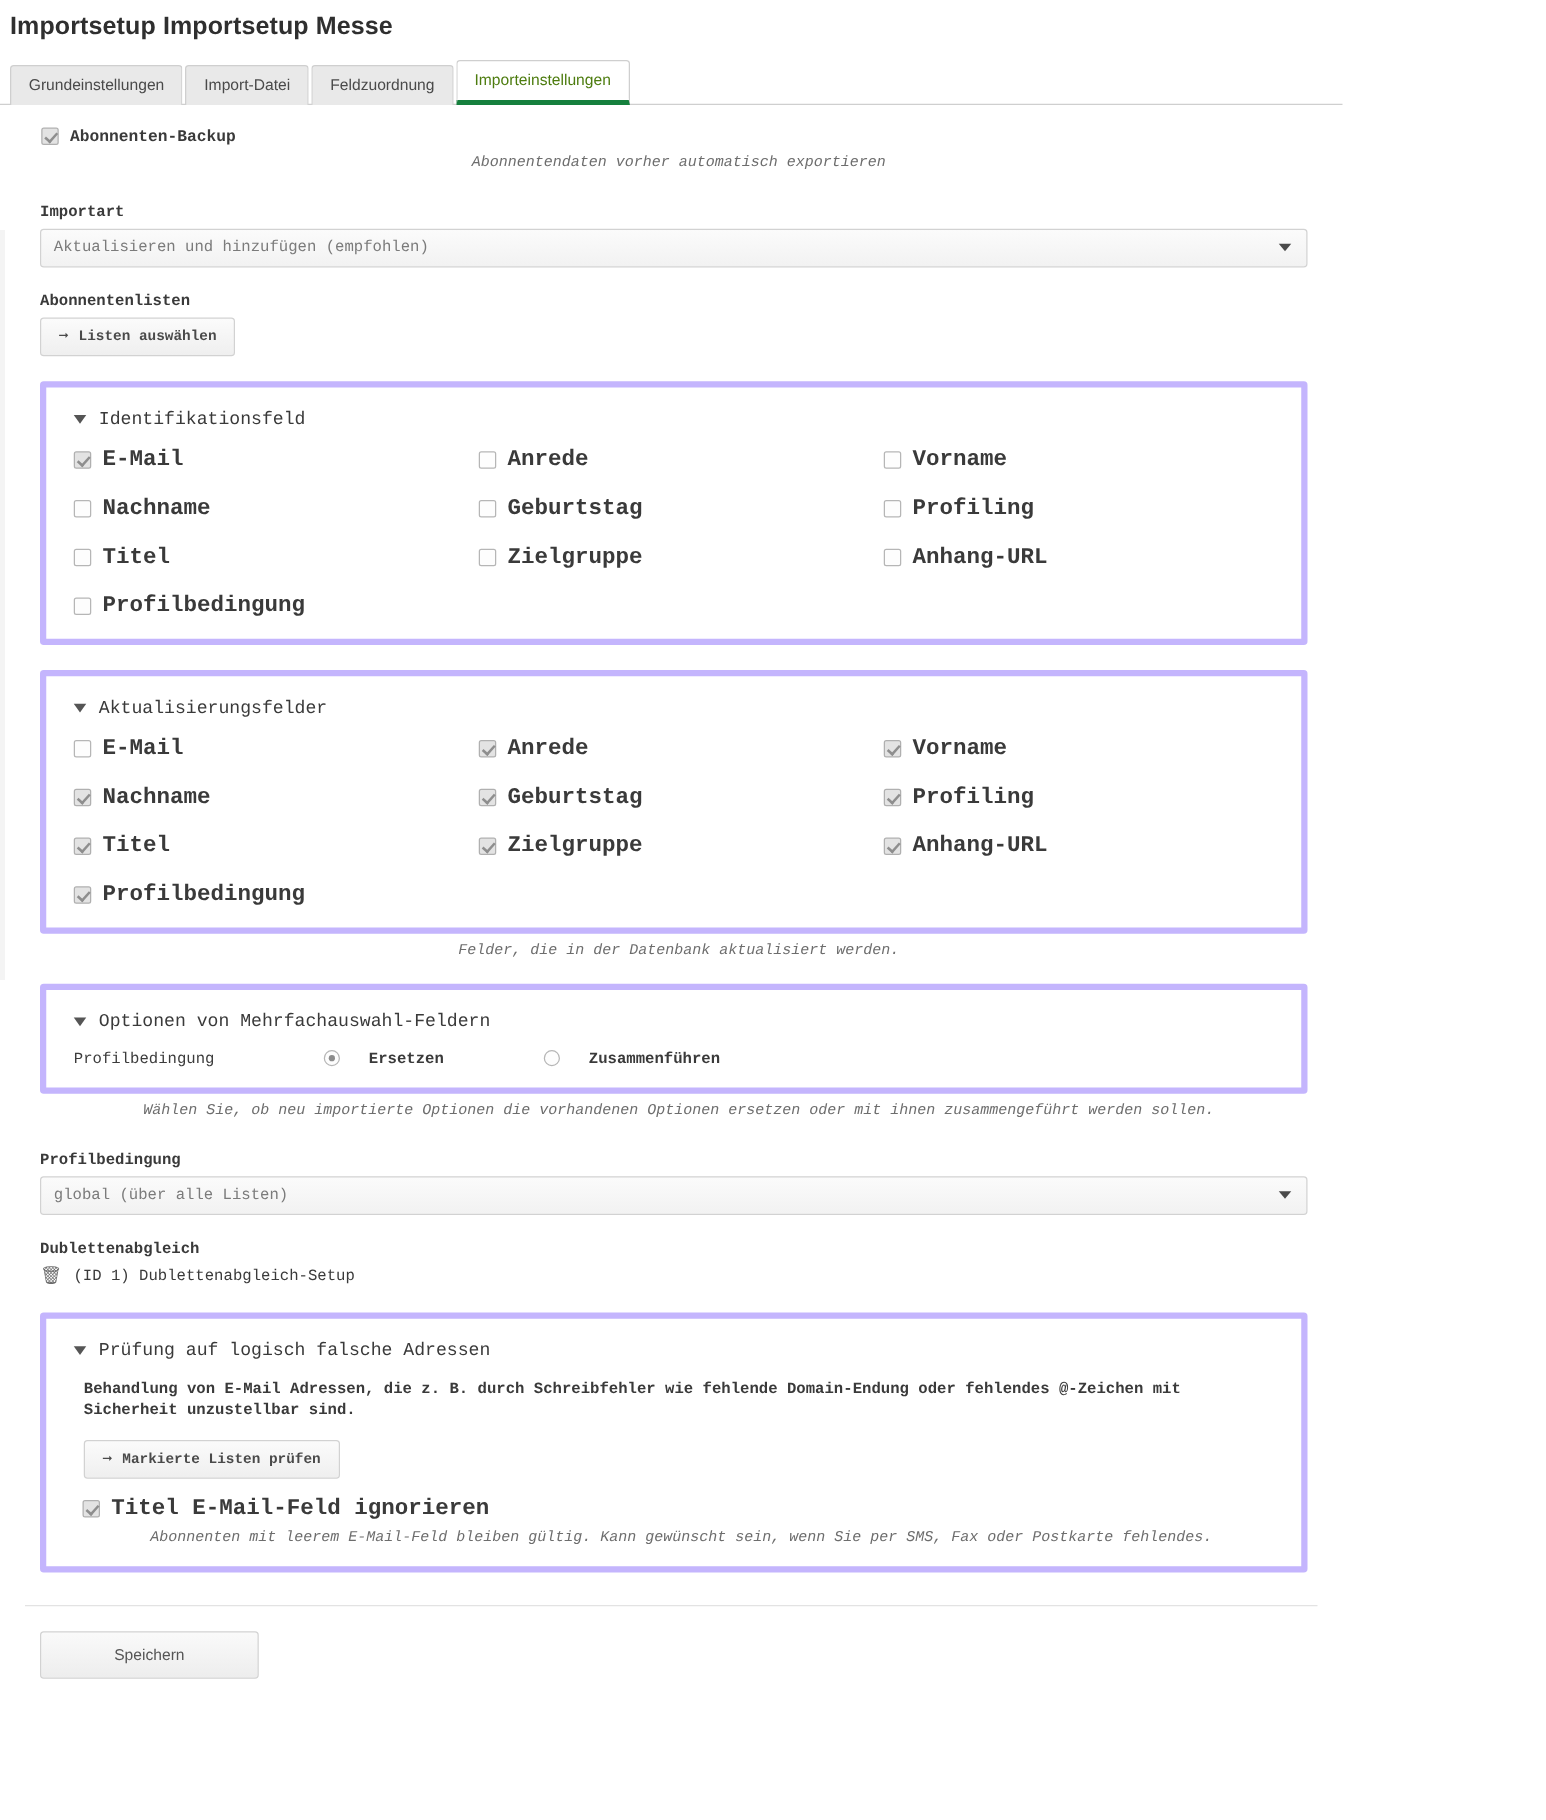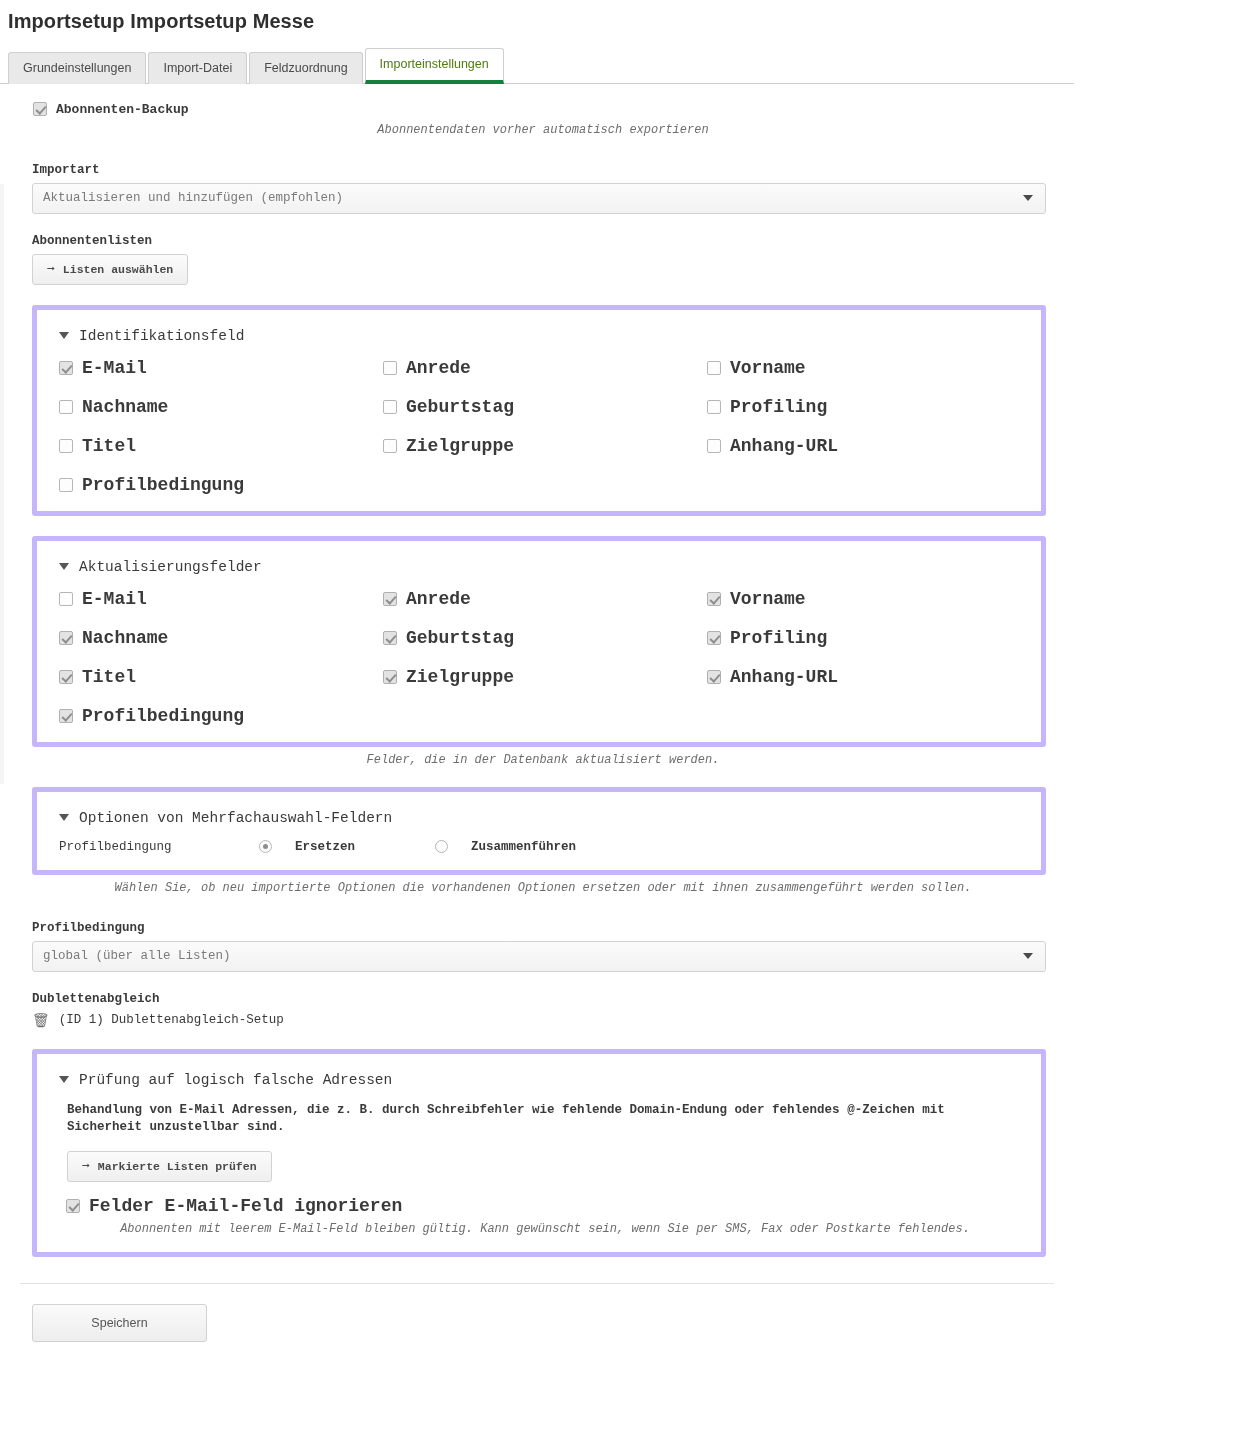--- a/index.html
+++ b/index.html
@@ -464,21 +464,21 @@
       <div class="pruef-desc">Behandlung von E-Mail Adressen, die z. B. durch Schreibfehler wie fehlende Domain-Endung oder fehlendes @-Zeichen mit Sicherheit unzustellbar sind.</div>
       <div style="margin-left:14px;">
         <div class="btn">
           <span class="ico">➞</span>
           <span>Markierte Listen prüfen</span>
         </div>
       </div>
       <div class="spacer-14"></div>
       <div class="row-check">
         <span class="chk checked"></span>
-        <span class="chk-label">Felder E-Mail-Feld ignorieren</span>
+        <span class="chk-label">Titel E-Mail-Feld ignorieren</span>
       </div>
       <div class="hint">Abonnenten mit leerem E-Mail-Feld bleiben gültig. Kann gewünscht sein, wenn Sie per SMS, Fax oder Postkarte fehlendes.</div>
     </div>
 
   </div>
 
   <hr class="sep">
 
   <div style="padding-left:32px;">
     <div class="btn btn-save">

